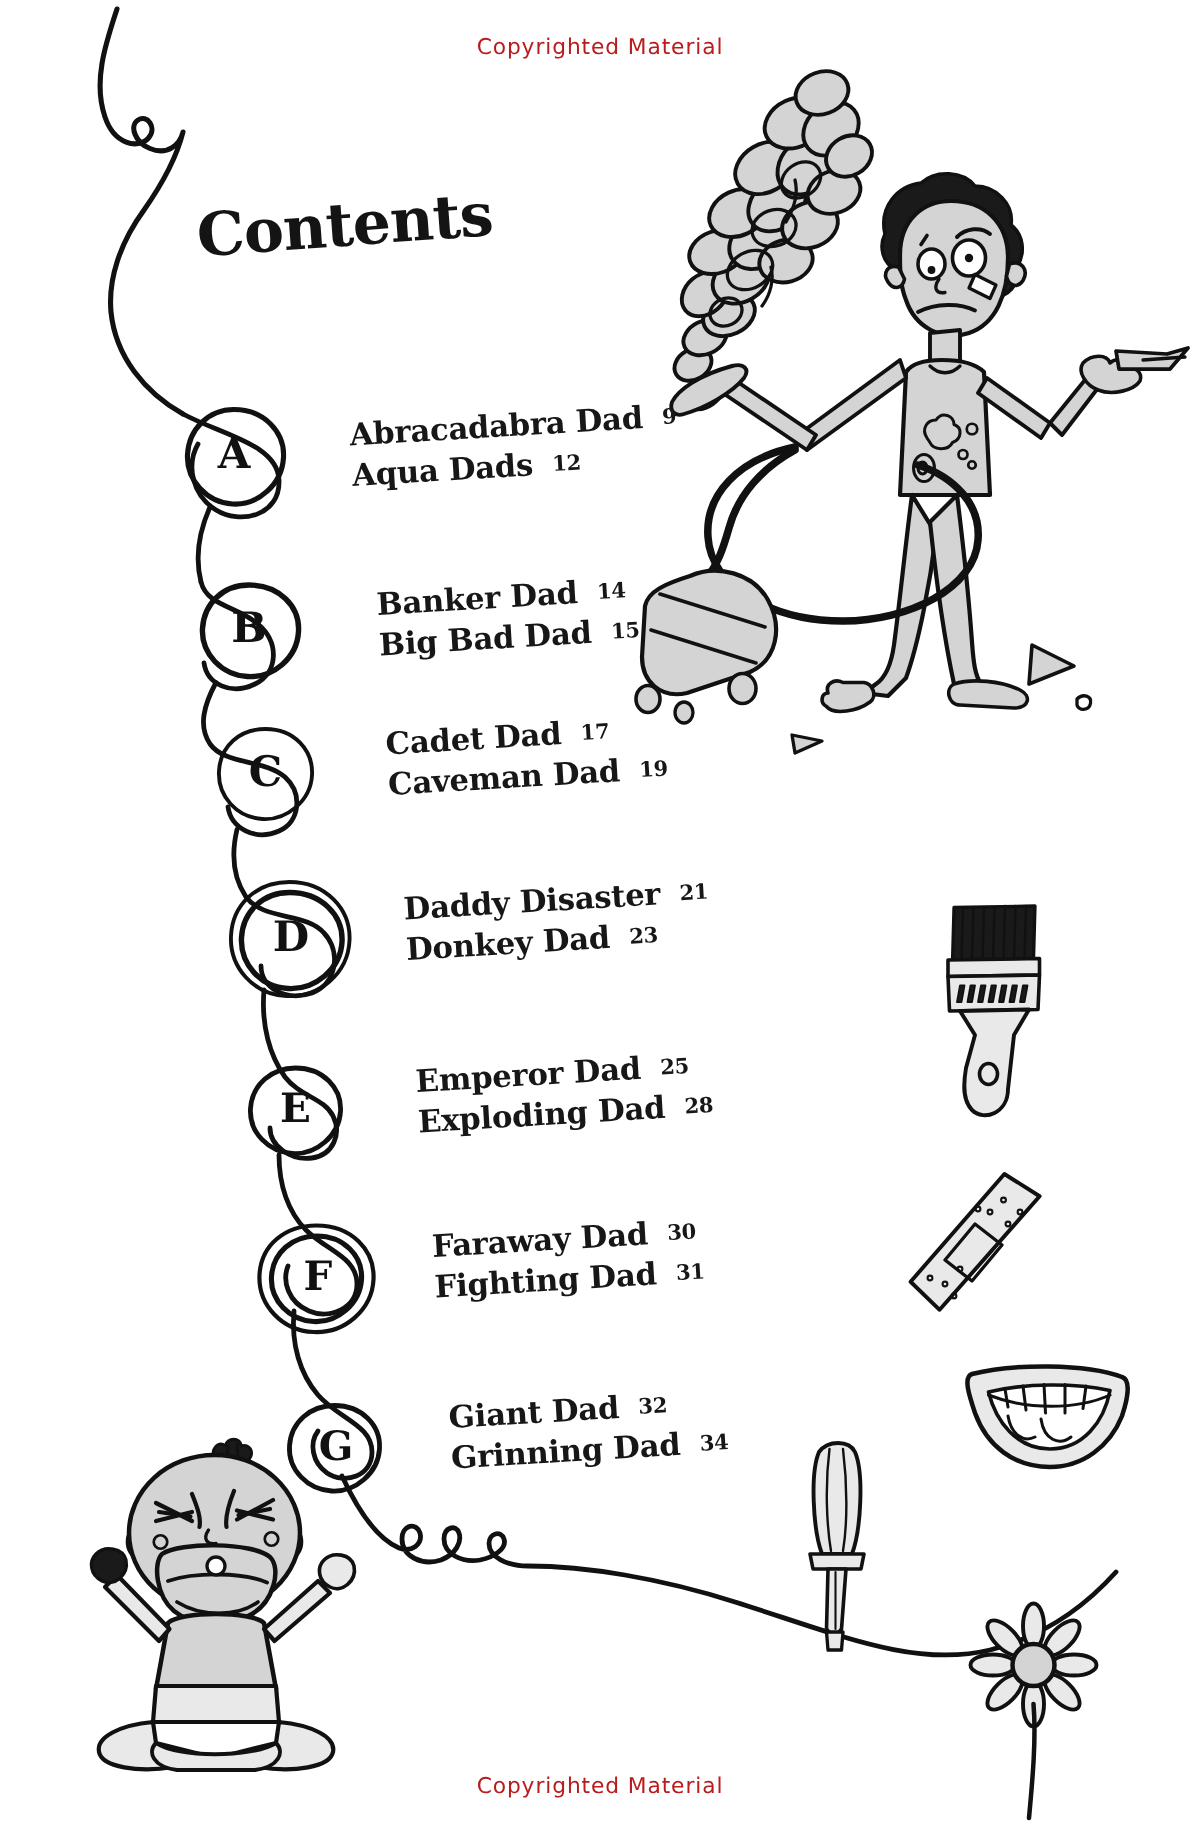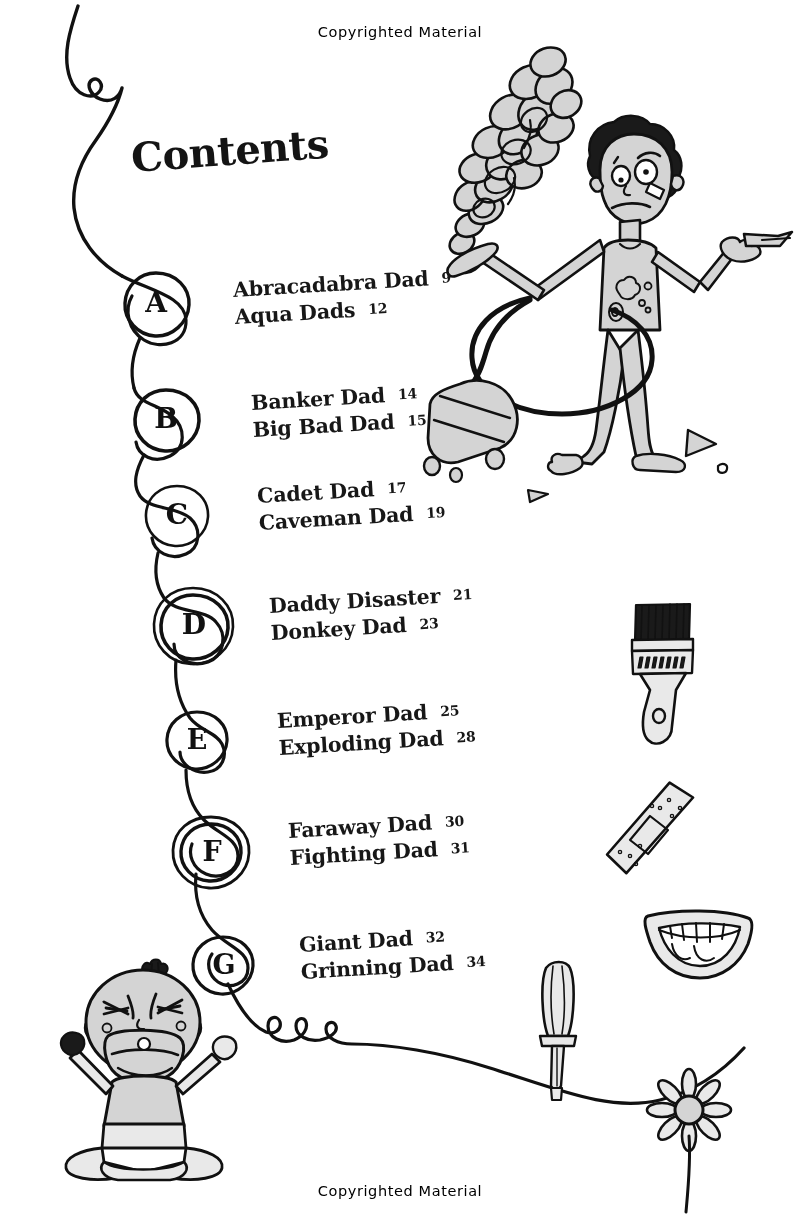--- a/index.html
+++ b/index.html
@@ -19,21 +19,21 @@
     overflow: hidden;
   }
   .watermark {
     position: absolute;
     left: 0;
     width: 800px;
     text-align: center;
     font-family: "DejaVu Sans", sans-serif;
     font-size: 14.5px;
     letter-spacing: 0.6px;
-    color: #000000;
+    color: #b91c1c;
     user-select: none;
   }
   #watermark-top { top: 24px; }
   #watermark-bottom { top: 1183px; }
 
   #page-title {
     position: absolute;
     left: 133px;
     top: 134px;
     font-family: "DejaVu Serif", serif;

